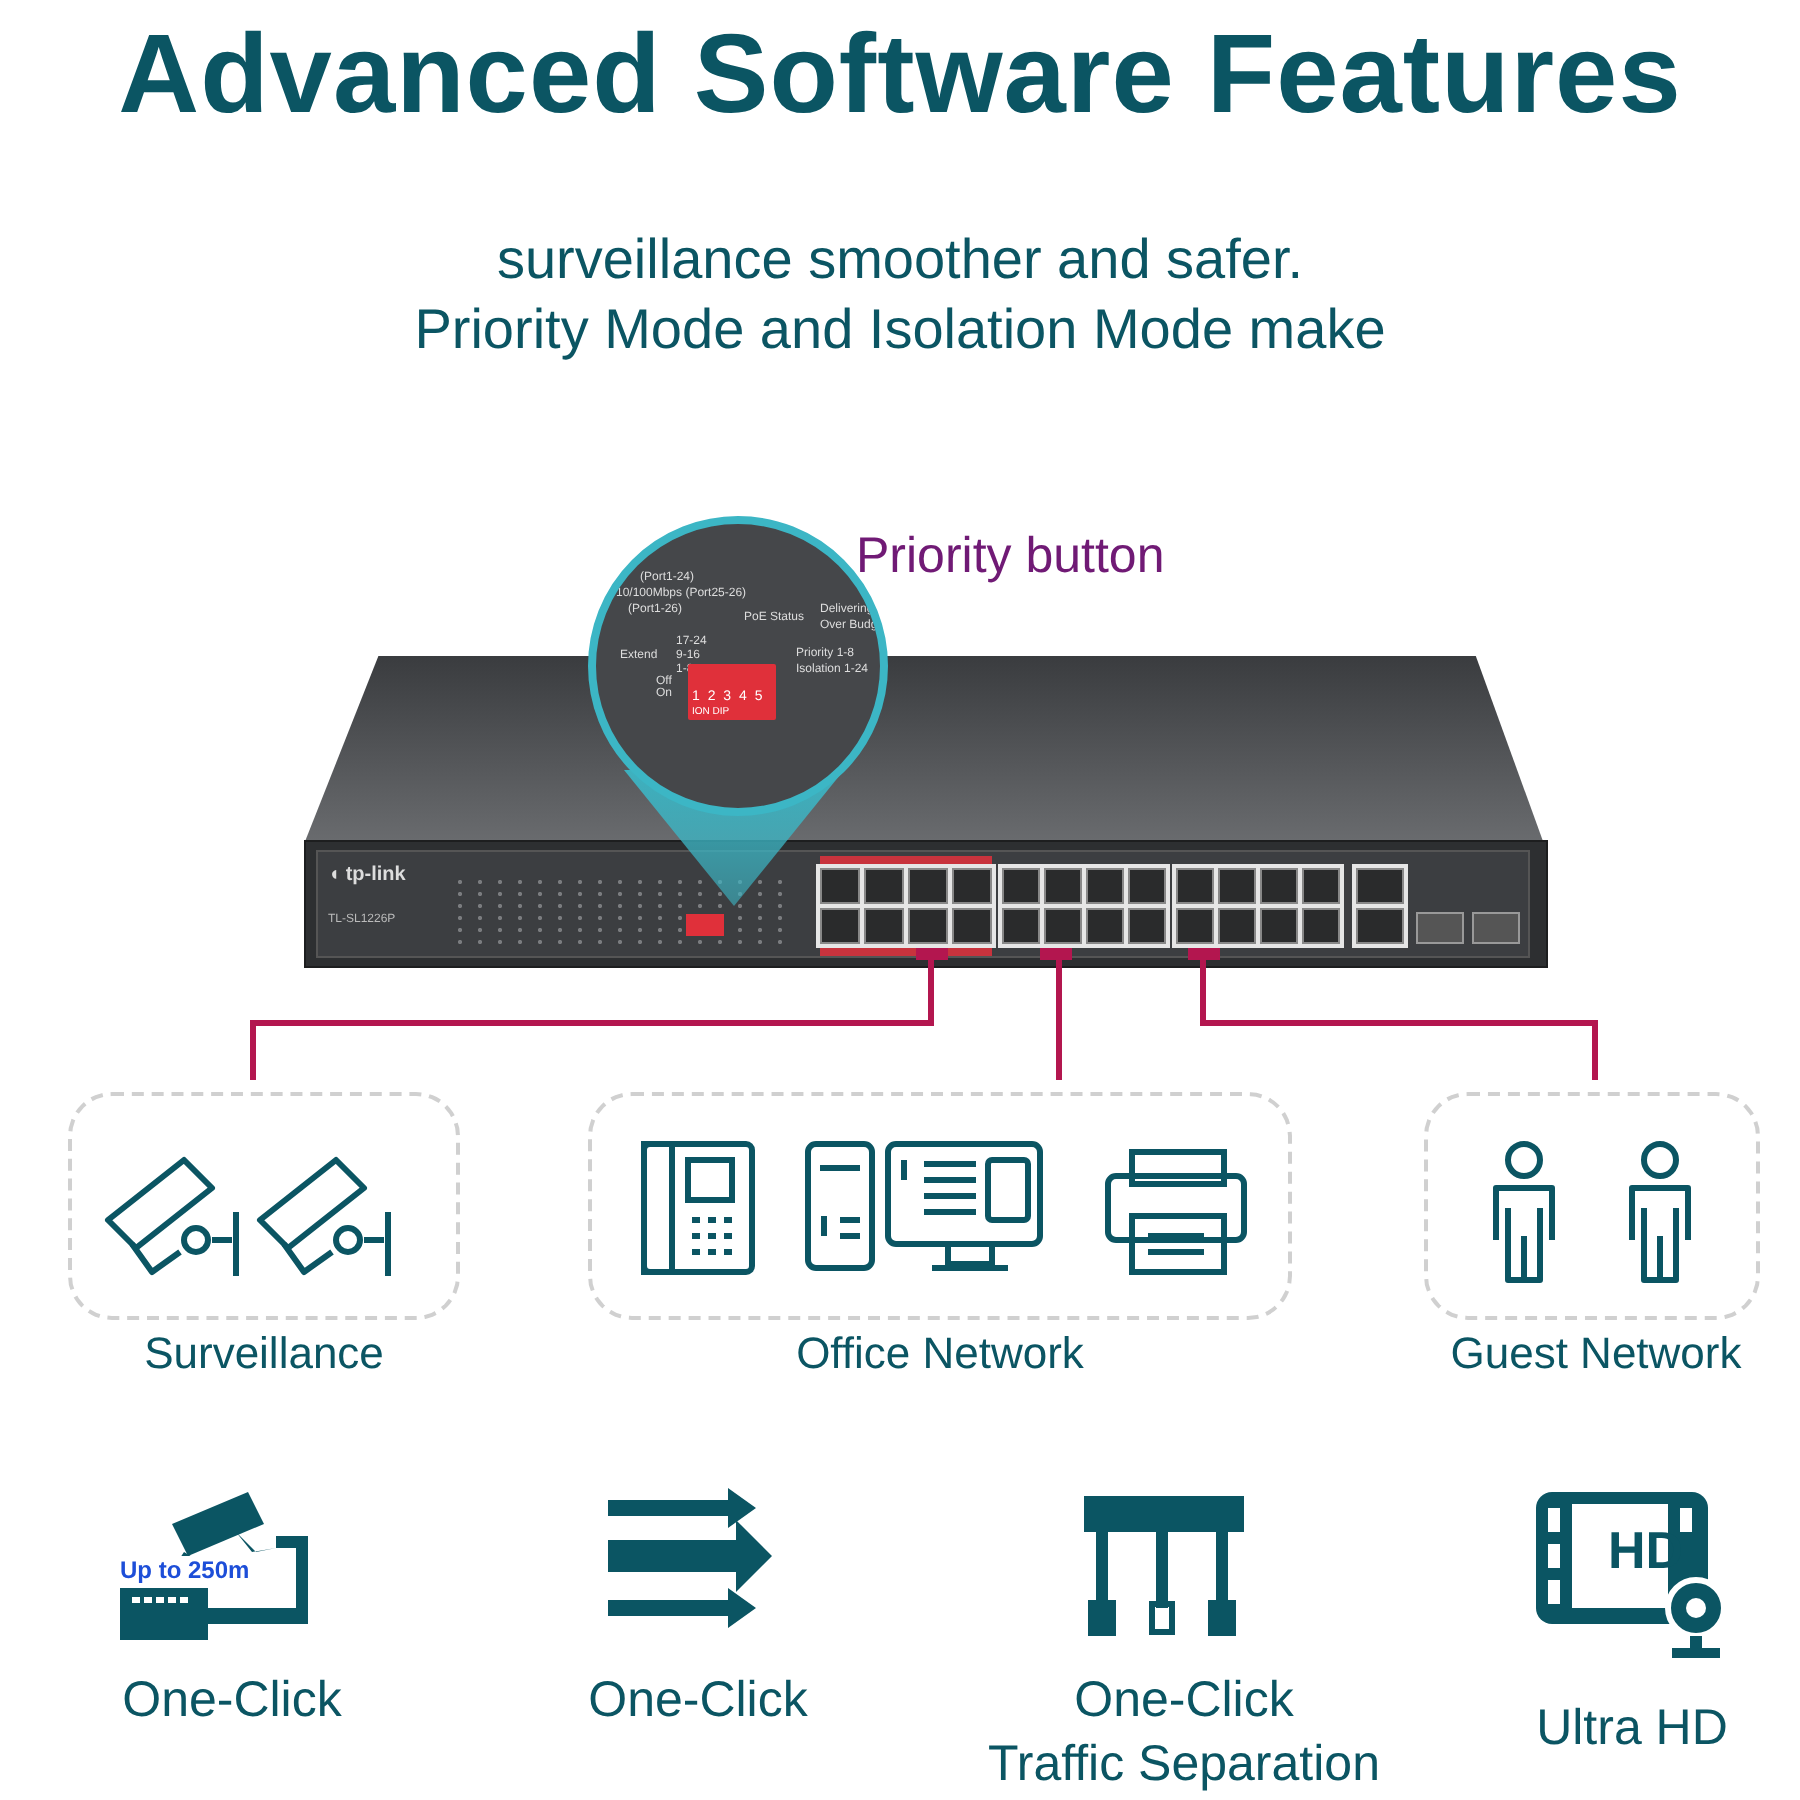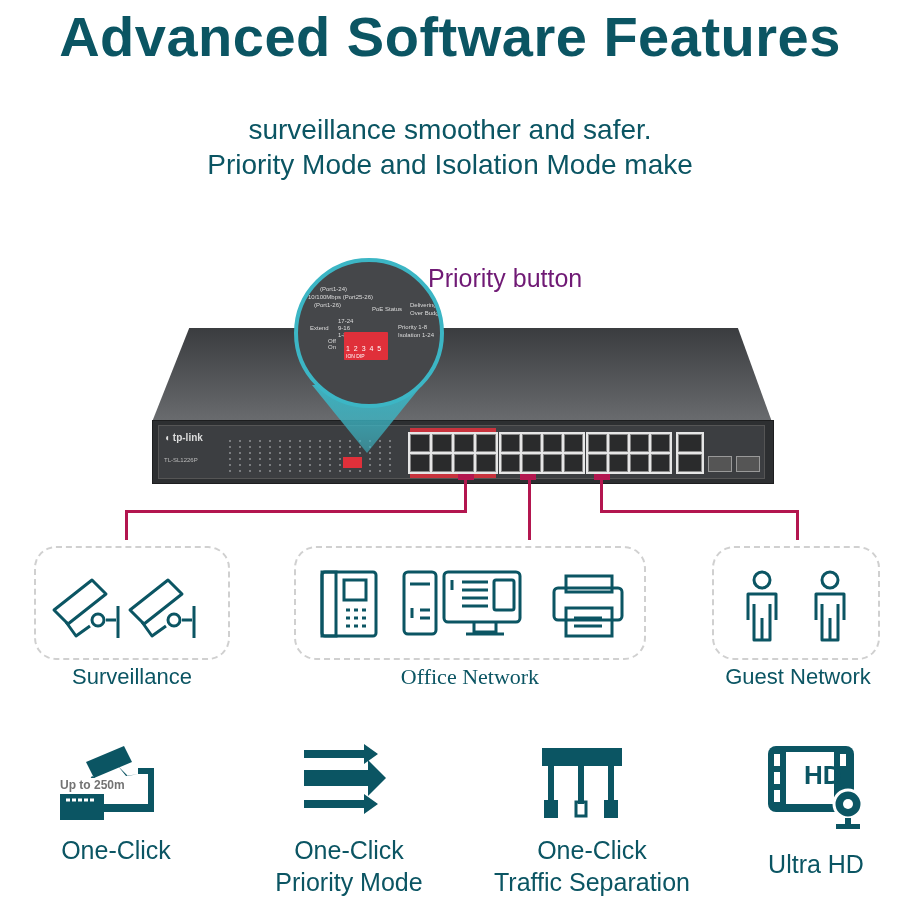--- a/index.html
+++ b/index.html
@@ -161,57 +161,56 @@
         </g>
       <g>
           <rect x="270" y="28" width="46" height="16"></rect>
           <rect x="258" y="40" width="68" height="32" rx="4"></rect>
           <rect x="270" y="60" width="46" height="28"></rect>
           <path d="M278 70h28M278 78h28"></path>
         </g>
     </g>
   </svg>
 </div>
-<div class="abs grp-label" style="left:294px;top:664px;width:352px;font-family:Liberation Serif, serif;">Office Network</div>
+<div class="abs grp-label" style="left:294px;top:664px;width:352px;">Office Network</div>
 
 <div class="abs grp" style="left:712px;top:546px;width:164px;height:110px;">
   <svg width="164" height="110" viewBox="0 0 164 110">
     <g fill="none" stroke="#0b5563" stroke-width="3" stroke-linejoin="round">
       <circle cx="48" cy="32" r="8"></circle>
         <path d="M34 72 v-26 h28 v26 M40 56 v36 h16 v-36 M48 70 v22"></path>
       <circle cx="116" cy="32" r="8"></circle>
         <path d="M102 72 v-26 h28 v26 M108 56 v36 h16 v-36 M116 70 v22"></path>
     </g>
   </svg>
 </div>
 <div class="abs grp-label" style="left:708px;top:664px;width:180px;">Guest Network</div>
 
 <div class="abs" style="left:52px;top:740px;width:110px;height:82px;">
   <svg width="110" height="82" viewBox="0 0 110 82">
     <path fill="#0b5563" d="M34 22 L72 6 L80 22 L42 38 Z"></path>
       <path fill="#0b5563" d="M40 36 l10 6 l-4 6 l-10-6z M66 26 l8 10 l12-2 v-6 h16 v44 h-50 v-8 h44 v-30 h-10 l-10 2z"></path>
     <rect x="8" y="54" width="44" height="26" fill="#0b5563"></rect>
     <path d="M14 60h4M20 60h4M26 60h4M32 60h4M38 60h4" stroke="#fff" stroke-width="3"></path>
   </svg>
-  <div class="abs" style="left:8px;top:38px;font-size:12px;font-weight:bold;color:#737373;background:#fff;">Up to 250m</div>
+  <div class="abs" style="left:8px;top:38px;font-size:12px;font-weight:bold;color:#1d4ed8;background:#fff;">Up to 250m</div>
 </div>
 <div class="abs feat-label" style="left:8px;top:834px;width:216px;">
   <div>One-Click</div>
 </div>
 
 <div class="abs" style="left:302px;top:740px;width:90px;height:80px;">
   <svg width="90" height="80" viewBox="0 0 90 80">
     <path fill="#0b5563" d="M2 4h60v-6l14 10l-14 10v-6h-60z" transform="translate(0,6)"></path>
     <path fill="#0b5563" d="M2 30h64v-10l18 18l-18 18v-10h-64z"></path>
     <path fill="#0b5563" d="M2 66h60v-6l14 10l-14 10v-6h-60z" transform="translate(0,-6)"></path>
   </svg>
 </div>
 <div class="abs feat-label" style="left:246px;top:834px;width:206px;">
   <div>One-Click</div>
-  <div>Priority Mode</div>
 </div>
 
 <div class="abs" style="left:540px;top:746px;width:84px;height:74px;">
   <svg width="84" height="74" viewBox="0 0 84 74">
     <rect x="2" y="2" width="80" height="18" fill="#0b5563"></rect>
     <rect x="8" y="20" width="6" height="38" fill="#0b5563"></rect>
       <rect x="38" y="20" width="6" height="38" fill="#0b5563"></rect>
       <rect x="68" y="20" width="6" height="38" fill="#0b5563"></rect>
     <rect x="4" y="54" width="14" height="18" fill="#0b5563"></rect>
       <rect x="36" y="56" width="10" height="14" fill="none" stroke="#0b5563" stroke-width="3"></rect>

